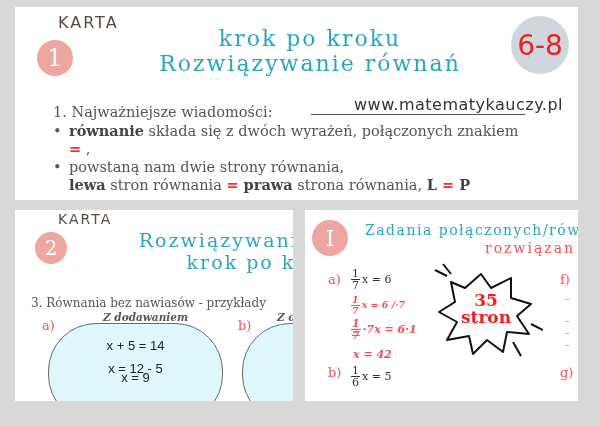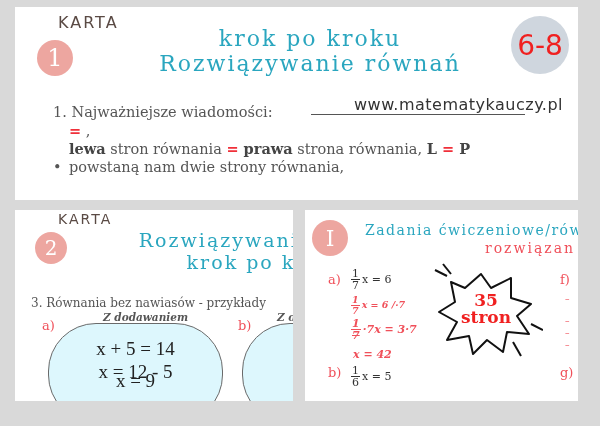--- a/index.html
+++ b/index.html
@@ -39,21 +39,21 @@
     #card2 .num-circle { left: 20px; top: 22px; width: 32px; height: 32px; font-size: 20px; }
     #card2 .title { left: 80px; top: 20px; width: 280px; font-size: 19px; }
     .section-heading { position: absolute; left: 16px; top: 79px; font-size: 12px; color: #555; white-space: nowrap; margin-top: 7px; }
     .label-a, .label-b { position: absolute; font-size: 13px; color: #f0505a; }
     .label-a { left: 27px; top: 108px; }
     .label-b { left: 223px; top: 108px; }
     .blob-title { position: absolute; font-size: 10.5px; font-weight: bold; font-style: italic; color: #555; white-space: nowrap; }
     .blob { position: absolute; background: #ddf7fd; border: 1.5px solid #6a6a6a; border-radius: 48px; }
     #blob-a { left: 33px; top: 113px; width: 175px; height: 100px; }
     #blob-b { left: 227px; top: 113px; width: 120px; height: 100px; }
-    .eq { position: absolute; font-family: Liberation Serif, serif; font-size: 19px; color: #222; width: 175px; text-align: center; left: 33px; }
+    .eq { position: absolute; font-family: Liberation Sans, sans-serif; font-size: 13px; color: #222; width: 175px; text-align: center; left: 33px; }
 
     
     #card3 .num-circle { left: 7px; top: 10px; width: 36px; height: 36px; font-size: 22px; }
     .title3 { position: absolute; left: 60px; top: 12px; font-size: 14px; color: #2aa6bf; letter-spacing: 1.5px; white-space: nowrap; }
     .sub3 { position: absolute; left: 180px; top: 30px; font-size: 14px; color: #f0505a; letter-spacing: 2px; white-space: nowrap; }
     .exlabel { position: absolute; font-size: 13px; color: #f0505a; }
     .math { position: absolute; font-size: 11px; color: #333; white-space: nowrap; }
     .math.r { color: #f0505a; font-weight: bold; font-style: italic; }
     .frac { display: inline-flex; flex-direction: column; align-items: center; vertical-align: middle; line-height: 1; margin-right: 2px; }
     .frac .n { border-bottom: 1px solid currentColor; padding: 0 1px; }
@@ -70,28 +70,31 @@
   <div class="num-circle">1</div>
   <div class="title">
     <div>krok po kroku</div>
     <div>Rozwiązywanie równań</div>
   </div>
   <div class="grade-badge">6-8</div>
   <div class="site-url">www.matematykauczy.pl</div>
   <div class="site-line"></div>
   <div class="content1">
     <div class="row">1. Najważniejsze wiadomości:</div>
+    <div class="row">
+      <span class="bullet">•</span><b>równanie</b><span> składa się z dwóch wyrażeń, połączonych znakiem</span>
+    </div>
     <div class="row indent">
       <span class="red">=</span><span> ,</span>
     </div>
+    <div class="row">
+      <span class="bullet">•</span><span>powstaną nam dwie strony równania,</span>
+    </div>
     <div class="row indent">
       <b>lewa</b><span> stron równania </span><span class="red">=</span><b> prawa</b><span> strona równania, </span><b>L</b><span class="red"> = </span><b>P</b>
-    </div>
-    <div class="row">
-      <span class="bullet">•</span><span>powstaną nam dwie strony równania,</span>
     </div>
   </div>
 </div>
 
 <div class="card" id="card2">
   <div class="karta">KARTA</div>
   <div class="num-circle">2</div>
   <div class="title">
     <div>Rozwiązywanie r</div>
     <div style="padding-left:50px">krok po krok</div>
@@ -105,41 +108,41 @@
   <div class="eq" style="top:151px">x = 12 - 5</div>
   <div class="eq" style="top:160px">x = 9</div>
 
   <div class="blob" id="blob-b"></div>
   <div class="blob-title" style="left:262px;top:101px">Z o</div>
   <div class="label-b">b)</div>
 </div>
 
 <div class="card" id="card3">
   <div class="num-circle">I</div>
-  <div class="title3">Zadania ćwiczeniowe/rów</div>
+  <div class="title3">Zadania połączonych/rów</div>
   <div class="sub3">rozwiązan</div>
 
   <div class="exlabel" style="left:23px;top:62px">a)</div>
   <div class="math" style="left:46px;top:58px">
     <span class="frac">
         <span class="n">1</span>
         <span>7</span>
       </span><span>x = 6</span>
   </div>
   <div class="math r" style="left:46px;top:85px;font-size:9.5px">
     <span class="frac">
         <span class="n">1</span>
         <span>7</span>
       </span><span>x = 6 /·7</span>
   </div>
   <div class="math r" style="left:46px;top:108px">
     <span class="frac">
         <span class="n">1</span>
         <span style="text-decoration:line-through">7</span>
-      </span><span>·7x = 3·7</span>
+      </span><span>·7x = 6·1</span>
   </div>
   <div class="math r" style="left:48px;top:138px">x = 42</div>
 
   <div class="exlabel" style="left:23px;top:155px">b)</div>
   <div class="math" style="left:46px;top:155px">
     <span class="frac">
         <span class="n">1</span>
         <span>6</span>
       </span><span>x = 5</span>
   </div>

